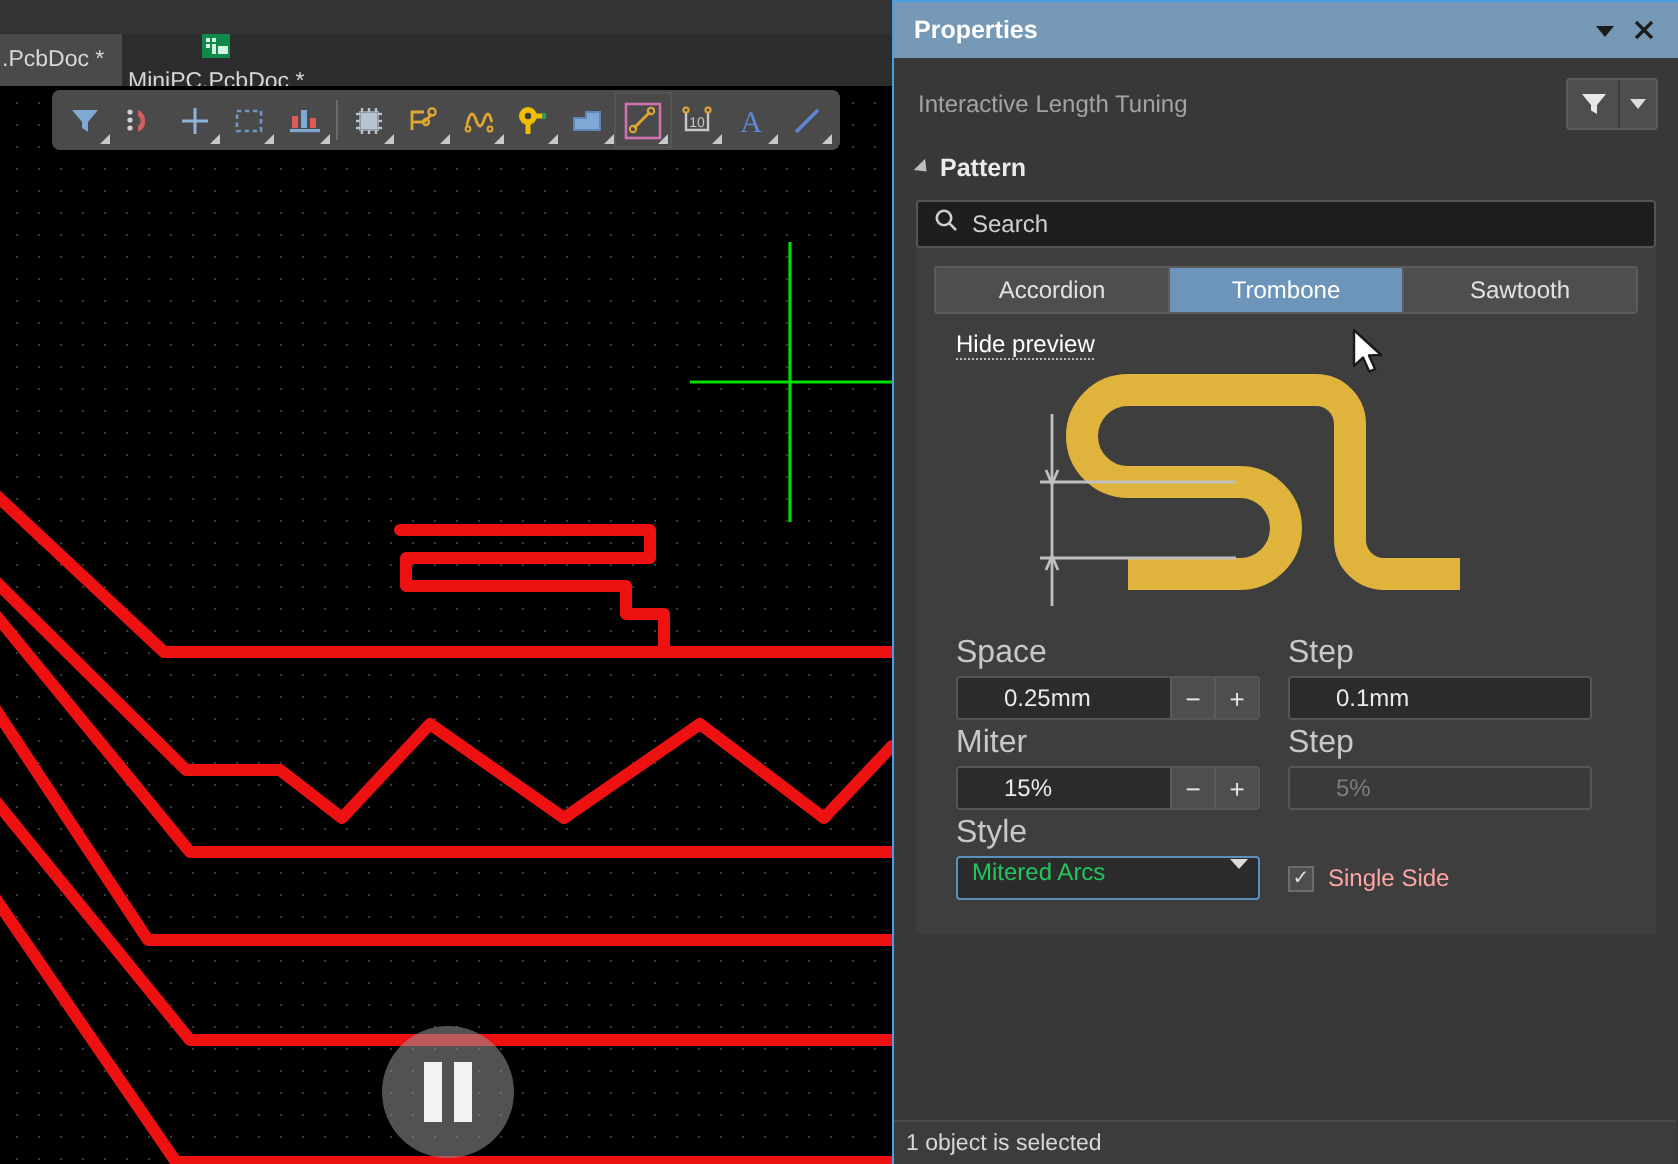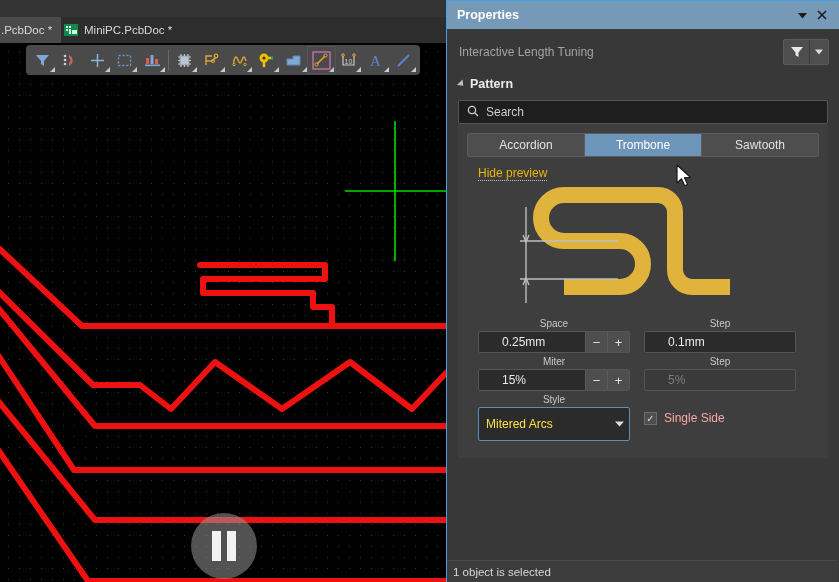--- a/index.html
+++ b/index.html
@@ -25,21 +25,21 @@
     position: absolute; left: 0; top: 17px; width: 446px; height: 26px;
     background: #2d2d2d;
   }
   .tab {
     position: absolute; top: 0; height: 26px;
     display: flex; align-items: center; gap: 6px;
     padding: 0 9px;
     font-size: 11.5px; color: #d8d8d8; white-space: nowrap;
   }
   .tab.active { left: -8px; background: #4a4a4a; }
-  .tab.inactive { left: 55px; background: transparent; }
+  .tab.inactive { left: 55px; background: transparent; flex-direction: column; }
   .tab-icon { width: 14px; height: 12px; flex: none; }
 
   #canvas {
     position: absolute; left: 0; top: 43px; width: 446px; height: 539px;
     background: #000000;
     background-image:
       radial-gradient(circle, #3a3a3a 0.6px, transparent 0.7px);
     background-size: 11px 11px;
     background-position: 3px 3px;
     overflow: hidden;
@@ -159,49 +159,49 @@
     font-size: 12px; color: #e2e2e2;
     background: #4e4e4e;
     border-right: 1px solid #5c5c5c;
   }
   .ptab:last-child { border-right: none; }
   .ptab.active { background: #6d95ba; color: #ffffff; }
 
   #preview-wrap { background: #3e3e3e; margin-top: 6px; }
   #hide-preview {
     display: inline-block; margin-left: 11px;
-    color: #eab308; font-size: 12px;
+    color: #ffffff; font-size: 12px;
     border-bottom: 1px dotted #bdbdbd;
   }
   #preview-canvas { display:block; margin: 4px auto 0 auto; }
 
   #fields { padding: 8px 11px 0 11px; }
   .frow { display: flex; gap: 14px; margin-bottom: 3px; }
   .fcol { width: 152px; }
-  .flabel { color: #c8c8c8; font-size: 10px; margin-bottom: 2px; display:block;text-align:center; }
+  .flabel { color: #c8c8c8; font-size: 16px; margin-bottom: 2px; display:block; }
   .fval {
     height: 22px; background: #2b2b2b;
     border: 1px solid #555; border-radius: 2px;
     display: flex; align-items: center;
     color: #eaeaea; font-size: 12px;
   }
   .fval .txt { flex: 1; padding-left: 23px; }
   .fval.disabled { background: #3a3a3a; }
   .fval.disabled .txt { color: #7d7d7d; }
   .stepbtn {
     width: 22px; height: 20px;
     display: flex; align-items: center; justify-content: center;
     background: #4e4e4e; color: #e6e6e6; font-size: 13px;
     border-left: 1px solid #5a5a5a;
   }
   .selectbox {
-    height: 34px; background: #2b2b2b;
+    height: 22px; background: #2b2b2b;
     border: 1px solid #5b8fc0; border-radius: 2px;
-    display: flex; align-items: center;
-    color: #fde047; font-size: 12px;
+    display: flex; align-items: flex-start;
+    color: #22c55e; font-size: 12px;
   }
   .selectbox .txt { flex: 1; padding-left: 7px; }
   .selectbox .arrow {
     width: 20px; display: flex; align-items: center; justify-content: center;
     color: #dcdcdc; font-size: 8px;
   }
   .chkrow { display: flex; align-items: center; gap: 7px; height: 22px; }
   .chkbox {
     width: 13px; height: 13px;
     background: #4e4e4e; border: 1px solid #6d6d6d;

